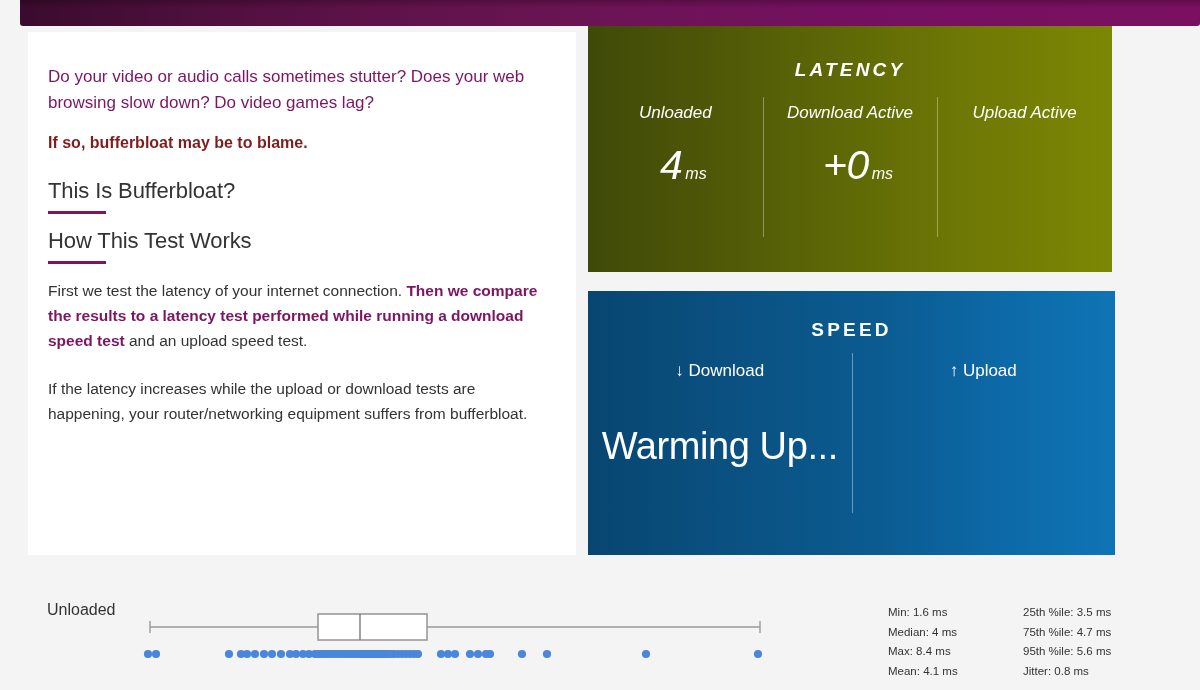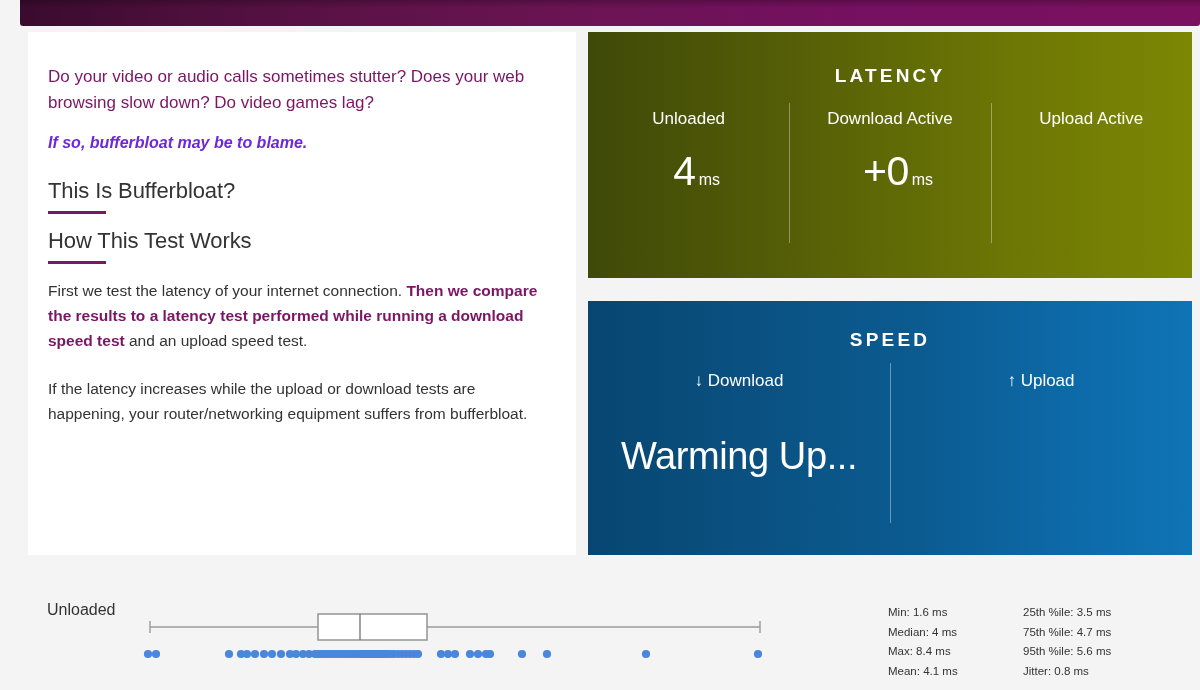--- a/index.html
+++ b/index.html
@@ -57,26 +57,25 @@
     box-sizing: border-box;
   }
   .intro {
     color: #7b1564;
     font-size: 17px;
     line-height: 1.5;
     margin: 10px 0 16px 0;
     font-weight: 400;
   }
   .intro-bold {
-    color: #6d28d9;
+    color: #7f1d1d;
     font-size: 16px;
     font-weight: bold;
     margin: 0 0 24px 0;
     line-height: 1.45;
-    font-style: italic;
   }
   .sec-head {
     font-size: 22px;
     color: #333333;
     font-weight: 400;
     margin: 0 0 7px 0;
     letter-spacing: -0.1px;
   }
   .sec-rule {
     width: 58px;
@@ -93,31 +92,32 @@
   .body-p.last { margin-bottom: 8px; }
   .hl {
     color: #7b1564;
     font-weight: bold;
   }
 
   
   .latency-panel {
     position: absolute;
     left: 588px;
-    top: 6px;
-    width: 604px;
+    top: 0;
+    width: 524px;
     height: 246px;
     background: linear-gradient(to right, #3f4a08 0%, #4c5507 20%, #5c6606 45%, #6d7705 70%, #7c8704 100%);
     color: #ffffff;
+    font-style: italic;
   }
   .speed-panel {
     position: absolute;
     left: 588px;
-    top: 275px;
-    width: 604px;
+    top: 265px;
+    width: 527px;
     height: 274px;
     background: linear-gradient(to right, #074671 0%, #0a5080 25%, #0b5b91 55%, #0d6aa8 80%, #0f74b5 100%);
     color: #ffffff;
   }
   .panel-title {
     text-align: center;
     font-size: 19px;
     font-weight: bold;
     letter-spacing: 3.2px;
     padding-top: 33px;

